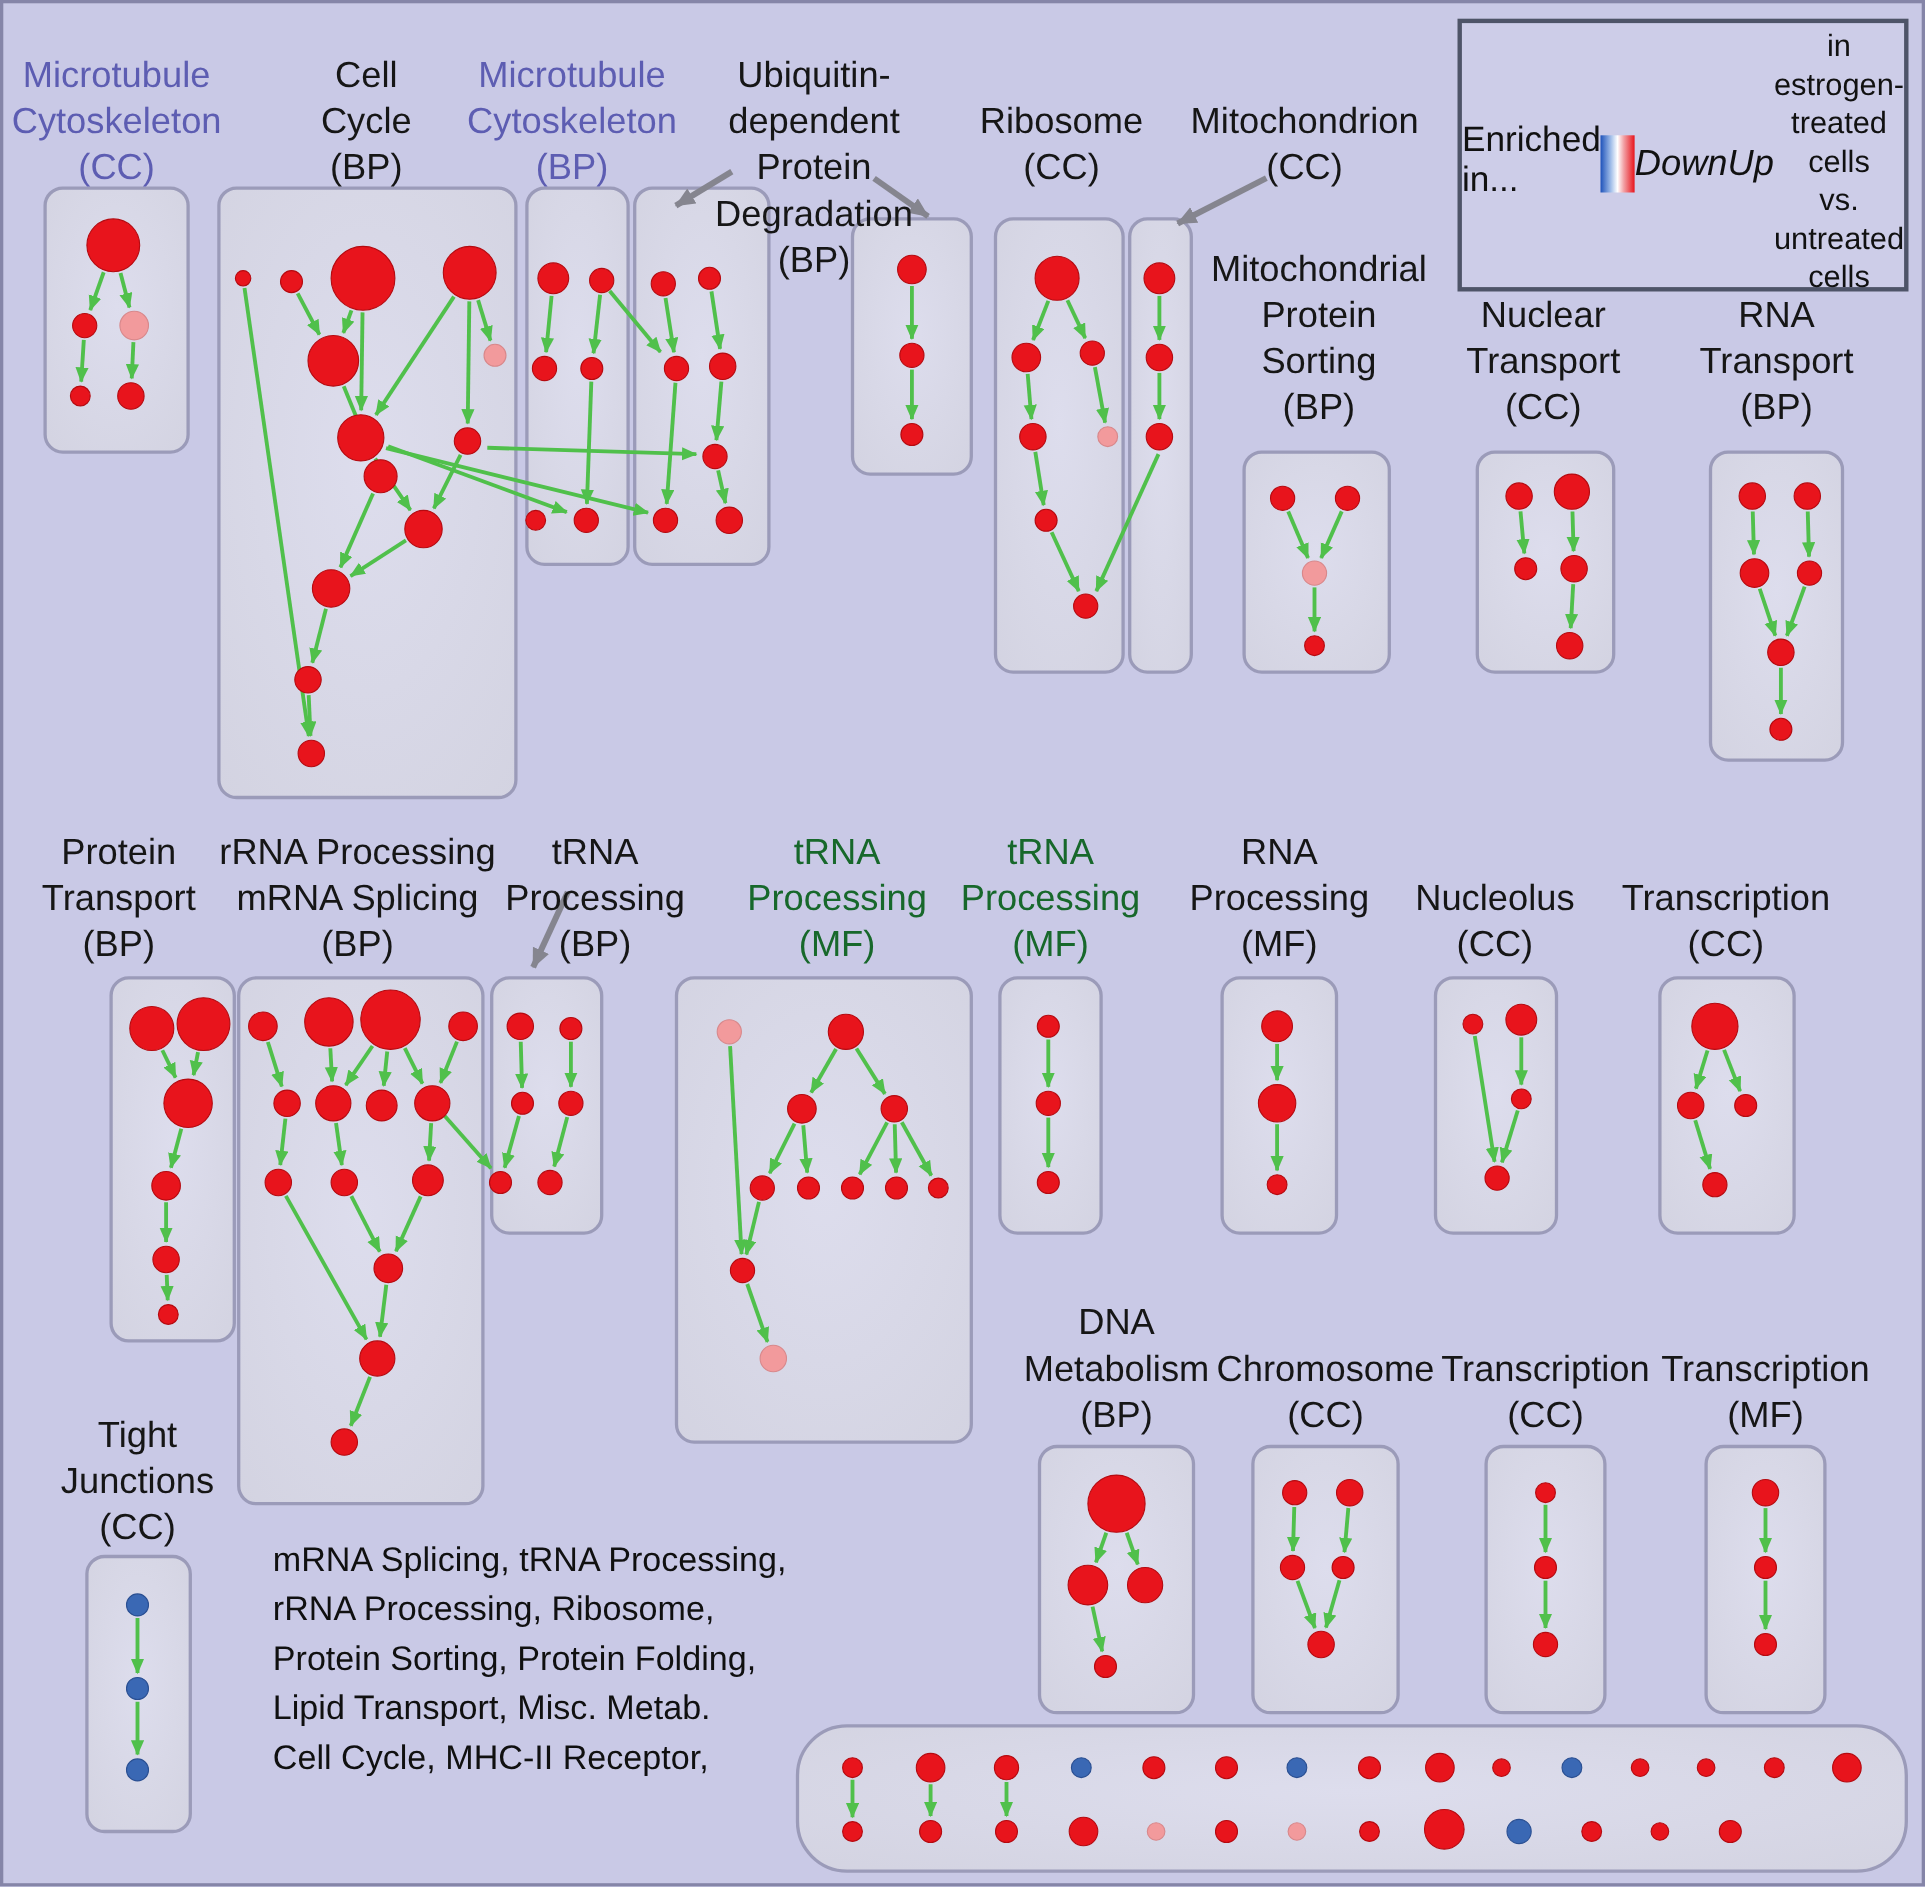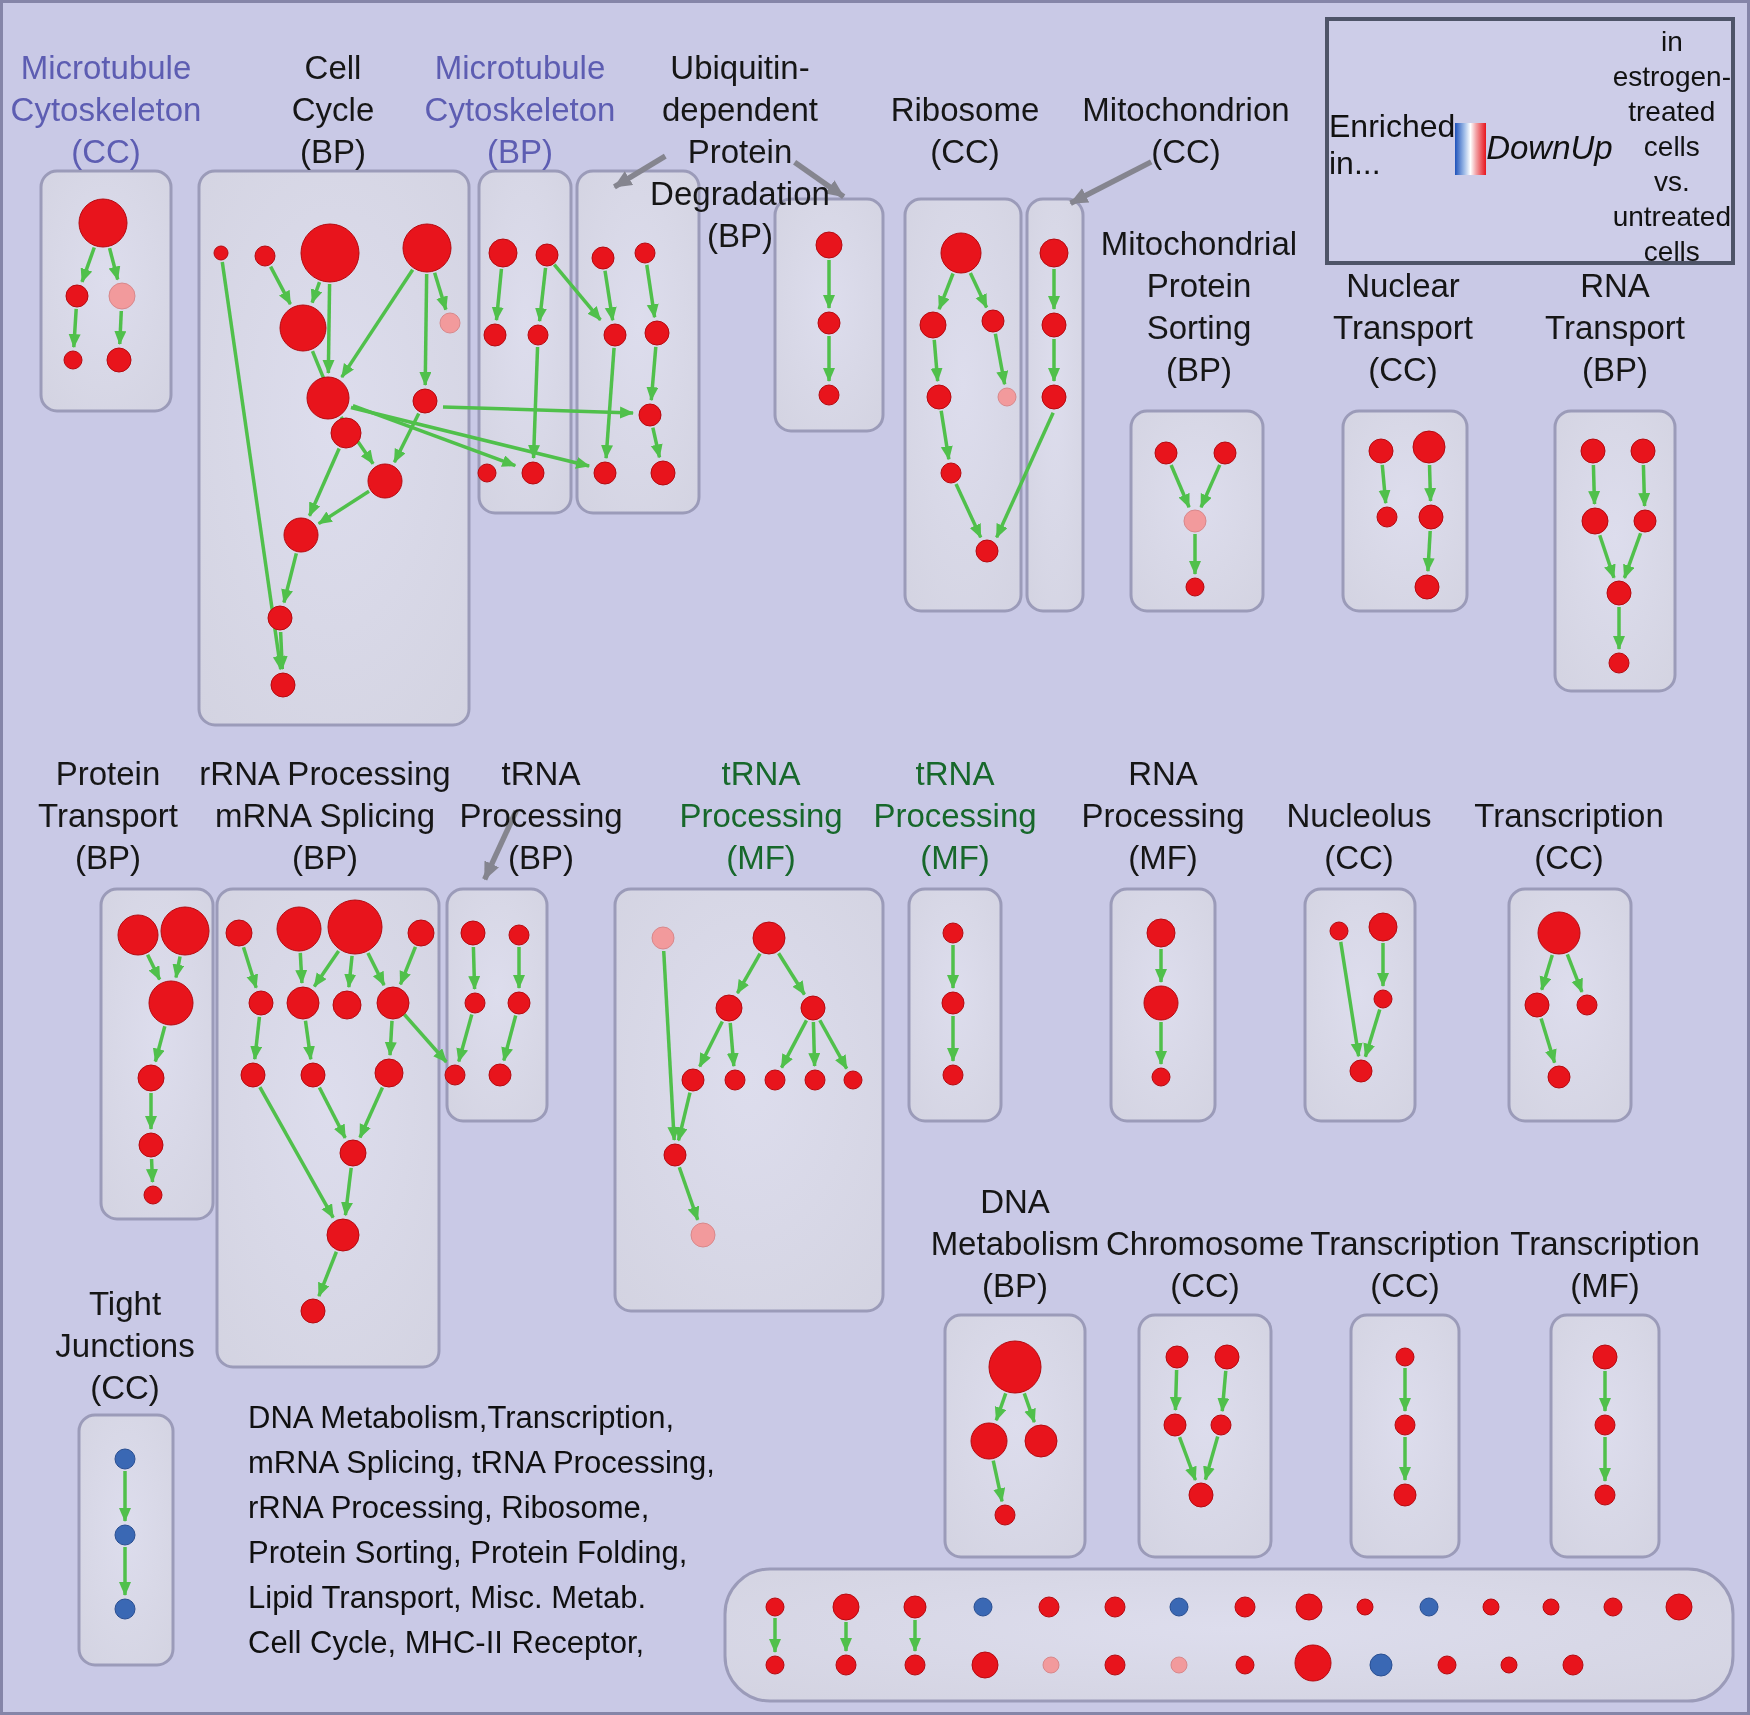--- a/index.html
+++ b/index.html
@@ -377,21 +377,20 @@
       <span>Down</span>
       <span>Up</span>
     </div>
     <div class="legend-note">
       <div>in estrogen-treated cells</div>
       <div>vs. untreated cells</div>
     </div>
   </div>
 
   <div class="misc-note">
-    <div>DNA Metabolism,Transcription,</div>
     <div>mRNA Splicing, tRNA Processing,</div>
     <div>rRNA Processing, Ribosome,</div>
     <div>Protein Sorting, Protein Folding,</div>
     <div>Lipid Transport, Misc. Metab.</div>
     <div>Cell Cycle, MHC-II Receptor,</div>
   </div>
 
 </div>
 
 </body></html>

